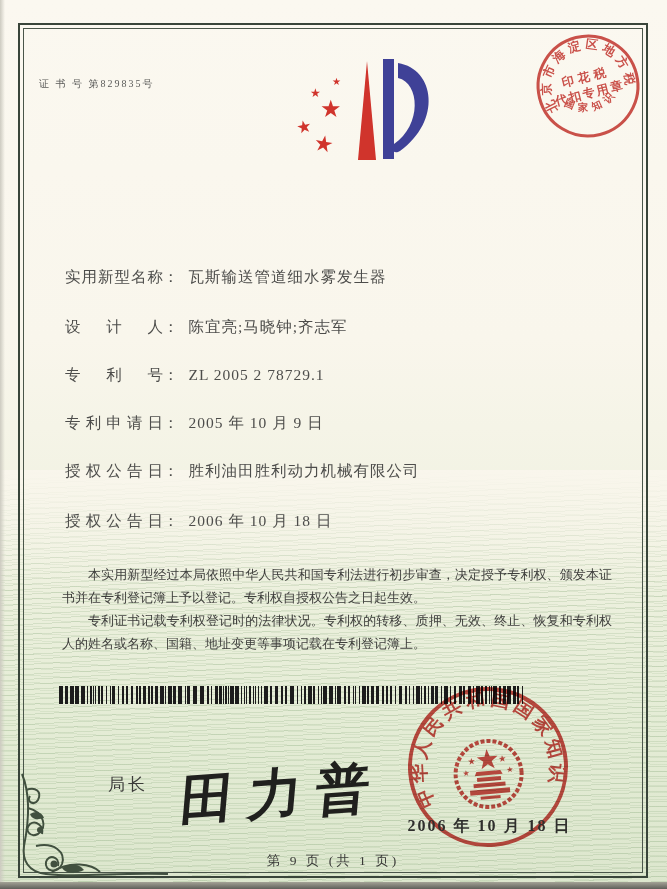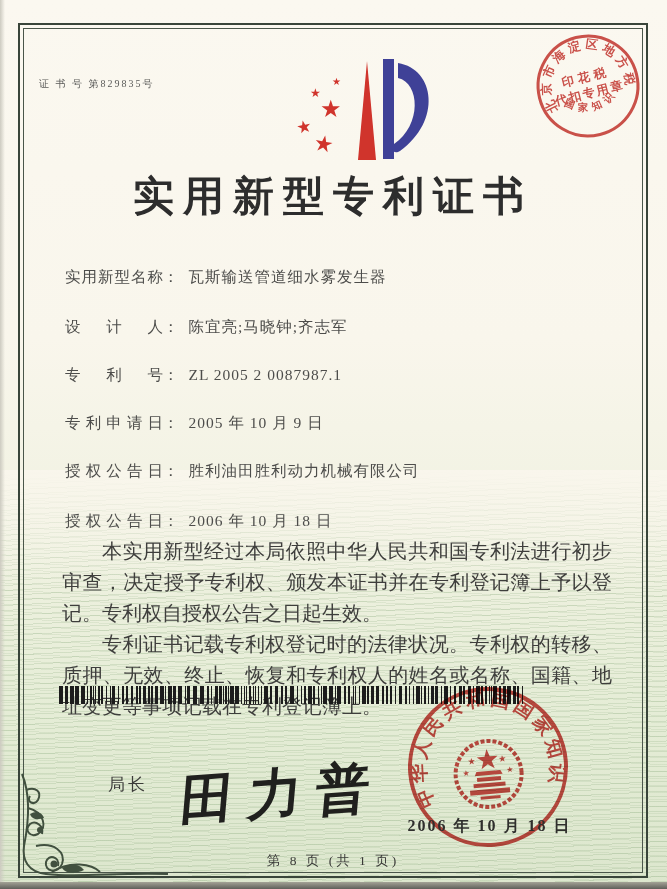--- a/index.html
+++ b/index.html
@@ -43,22 +43,22 @@
   .fields { position:absolute; left:45px; top:0; width:560px; }
   .frow { position:absolute; left:0; white-space:nowrap; font-size:15.5px; color:#4d4d4b; }
   .flabel { display:inline-block; width:98px; text-align:justify; text-align-last:justify;
     vertical-align:top; }
   .fcolon { display:inline-block; margin-right:10px; }
   .fvalue { letter-spacing:1px; }
   .frow:nth-of-type(1){ top:242px; } .frow:nth-of-type(2){ top:292px; }
   .frow:nth-of-type(3){ top:340px; } .frow:nth-of-type(4){ top:388px; }
   .frow:nth-of-type(5){ top:436px; } .frow:nth-of-type(6){ top:486px; }
 
-  .body-text { position:absolute; left:42px; top:511px; width:550px;
-    font-size:20px; line-height:31px; color:#3e3e3c; text-align:justify; }
+  .body-text { position:absolute; left:42px; top:538px; width:550px;
+    font-size:13px; line-height:23px; color:#3e3e3c; text-align:justify; }
   .body-text p { text-indent:2em; margin:0; }
 
   .barcode { position:absolute; left:39px; top:661px; width:552px; height:18px;
     overflow:hidden; white-space:nowrap; font-size:0; }
 
   .sig-row { position:absolute; left:88px; top:733px; }
   .sig-label { font-size:17px; color:#3c3c3a; letter-spacing:3px; vertical-align:22px; }
   .sig-name { display:inline-block; margin-left:28px; font-size:54px; font-weight:bold;
     color:#20201e; letter-spacing:14px;
     font-family:"DejaVu Sans",sans-serif;
@@ -107,31 +107,30 @@
       <text font-size="12" fill="#c5342f" letter-spacing="4" font-weight="bold">
         <textPath href="#taxArcTop" startOffset="1%">北京市海淀区地方税务局</textPath>
       </text>
       <text font-size="10" fill="#c5342f" letter-spacing="5" font-weight="bold">
         <textPath href="#taxArcBottom" startOffset="4%">国家知识产权局</textPath>
       </text>
       <text x="55" y="50" font-size="12" fill="#c5342f" text-anchor="middle" letter-spacing="4" font-weight="bold">印花税</text>
       <text x="55" y="66" font-size="12" fill="#c5342f" text-anchor="middle" letter-spacing="2" font-weight="bold">代扣专用章</text>
     </svg>
 
-    <div class="title">实用新型专利证书</div>
 
     <div class="fields">
       <div class="frow">
         <span class="flabel">实用新型名称</span><span class="fcolon">：</span><span class="fvalue">瓦斯输送管道细水雾发生器</span>
       </div>
       <div class="frow">
         <span class="flabel">设计人</span><span class="fcolon">：</span><span class="fvalue">陈宜亮;马晓钟;齐志军</span>
       </div>
       <div class="frow">
-        <span class="flabel">专利号</span><span class="fcolon">：</span><span class="fvalue">ZL 2005 2 0087987.1</span>
+        <span class="flabel">专利号</span><span class="fcolon">：</span><span class="fvalue">ZL 2005 2 78729.1</span>
       </div>
       <div class="frow">
         <span class="flabel">专利申请日</span><span class="fcolon">：</span><span class="fvalue">2005 年 10 月 9 日</span>
       </div>
       <div class="frow">
         <span class="flabel">授权公告日</span><span class="fcolon">：</span><span class="fvalue">胜利油田胜利动力机械有限公司</span>
       </div>
       <div class="frow">
         <span class="flabel">授权公告日</span><span class="fcolon">：</span><span class="fvalue">2006 年 10 月 18 日</span>
       </div>
@@ -165,21 +164,21 @@
         <path d="M74,96 L102,96 L100,92 L76,92 Z" stroke="none"></path>
         <rect x="76" y="98" width="24" height="4" stroke="none"></rect>
         <rect x="72" y="104" width="32" height="4" stroke="none"></rect>
         <rect x="68" y="110" width="40" height="5" stroke="none"></rect>
         <rect x="78" y="117" width="20" height="3" stroke="none"></rect>
       </g>
     </svg>
 
     <div class="issue-date">2006 年 10 月 18 日</div>
 
-    <div class="footer">第 8 页 (共 1 页)</div>
+    <div class="footer">第 9 页 (共 1 页)</div>
 
     <svg class="flourish" viewBox="0 0 160 112">
       <g fill="none" stroke="#41503f" stroke-width="2">
         <path d="M4,6 C14,30 10,58 6,78 C4,92 10,104 28,106 C60,110 100,104 150,106"></path>
         <path d="M10,40 C26,44 30,60 20,66 C12,70 6,62 12,56 C18,52 26,58 24,66"></path>
         <path d="M18,78 C36,74 48,84 44,96 C40,106 26,104 28,94 C30,86 42,88 40,98"></path>
         <path d="M34,104 C52,92 74,96 82,104"></path>
         <path d="M8,22 C18,18 24,24 20,32 C16,38 8,34 12,28"></path>
       </g>
       <g fill="#41503f">

